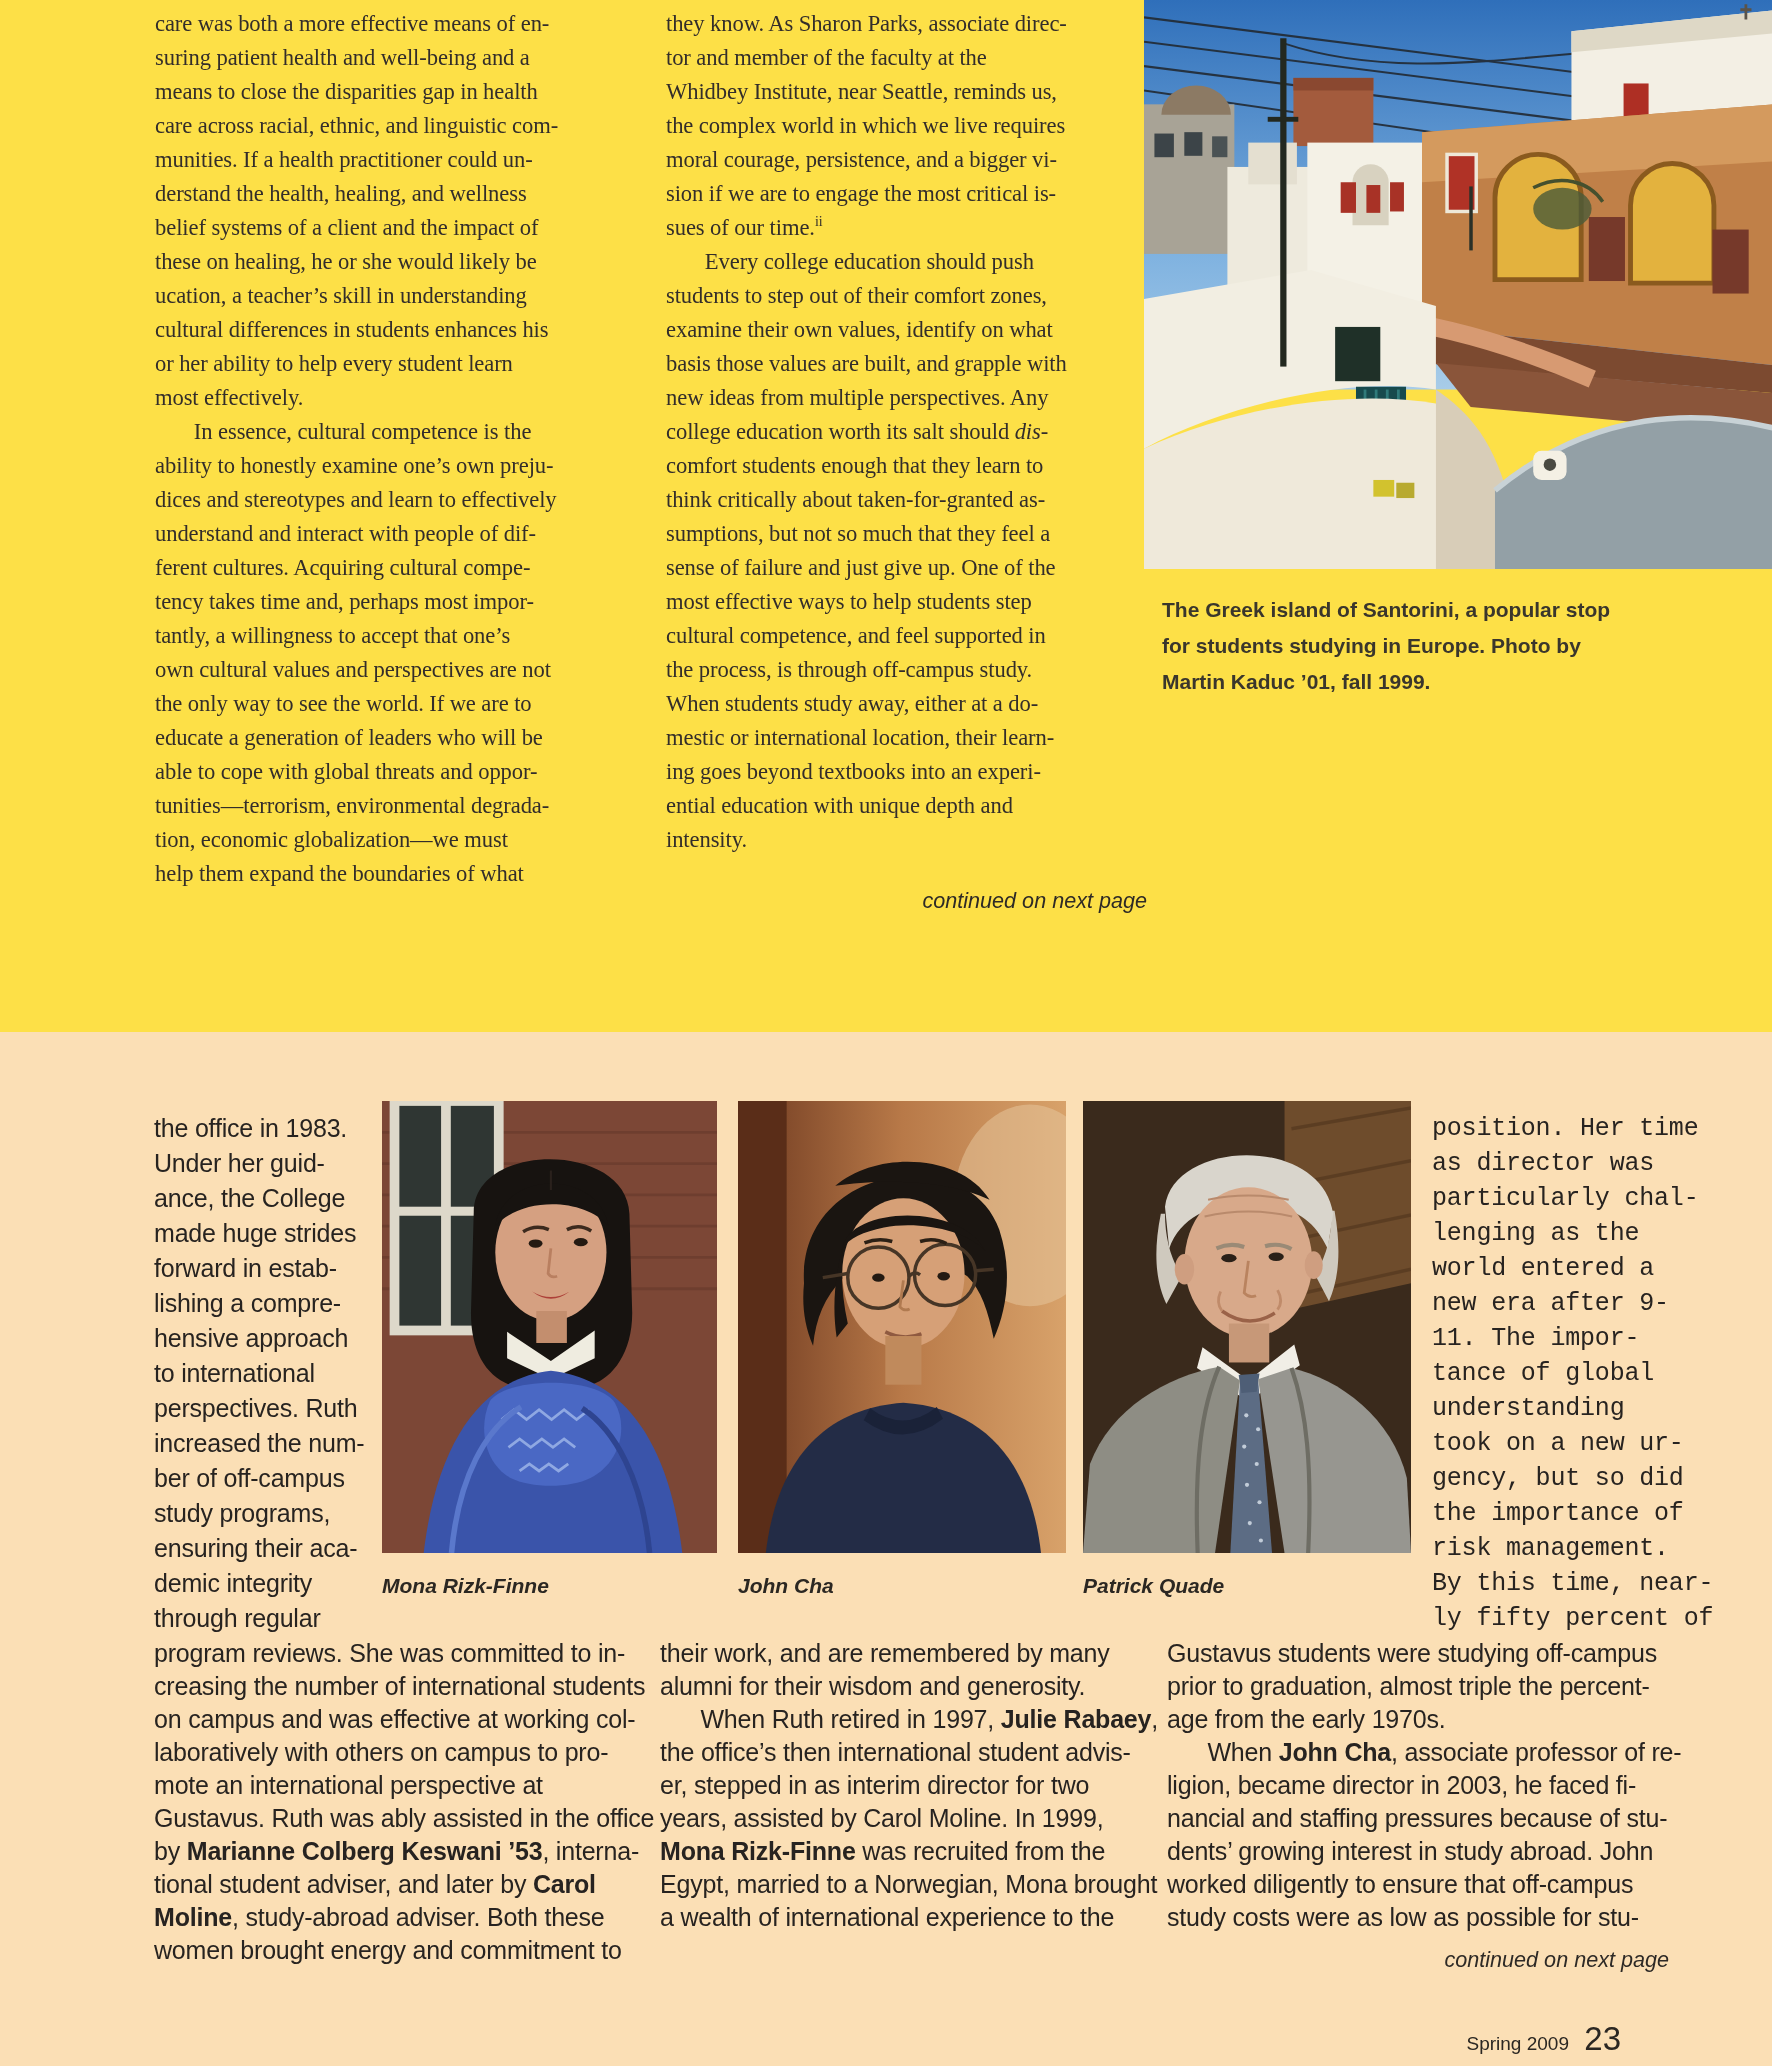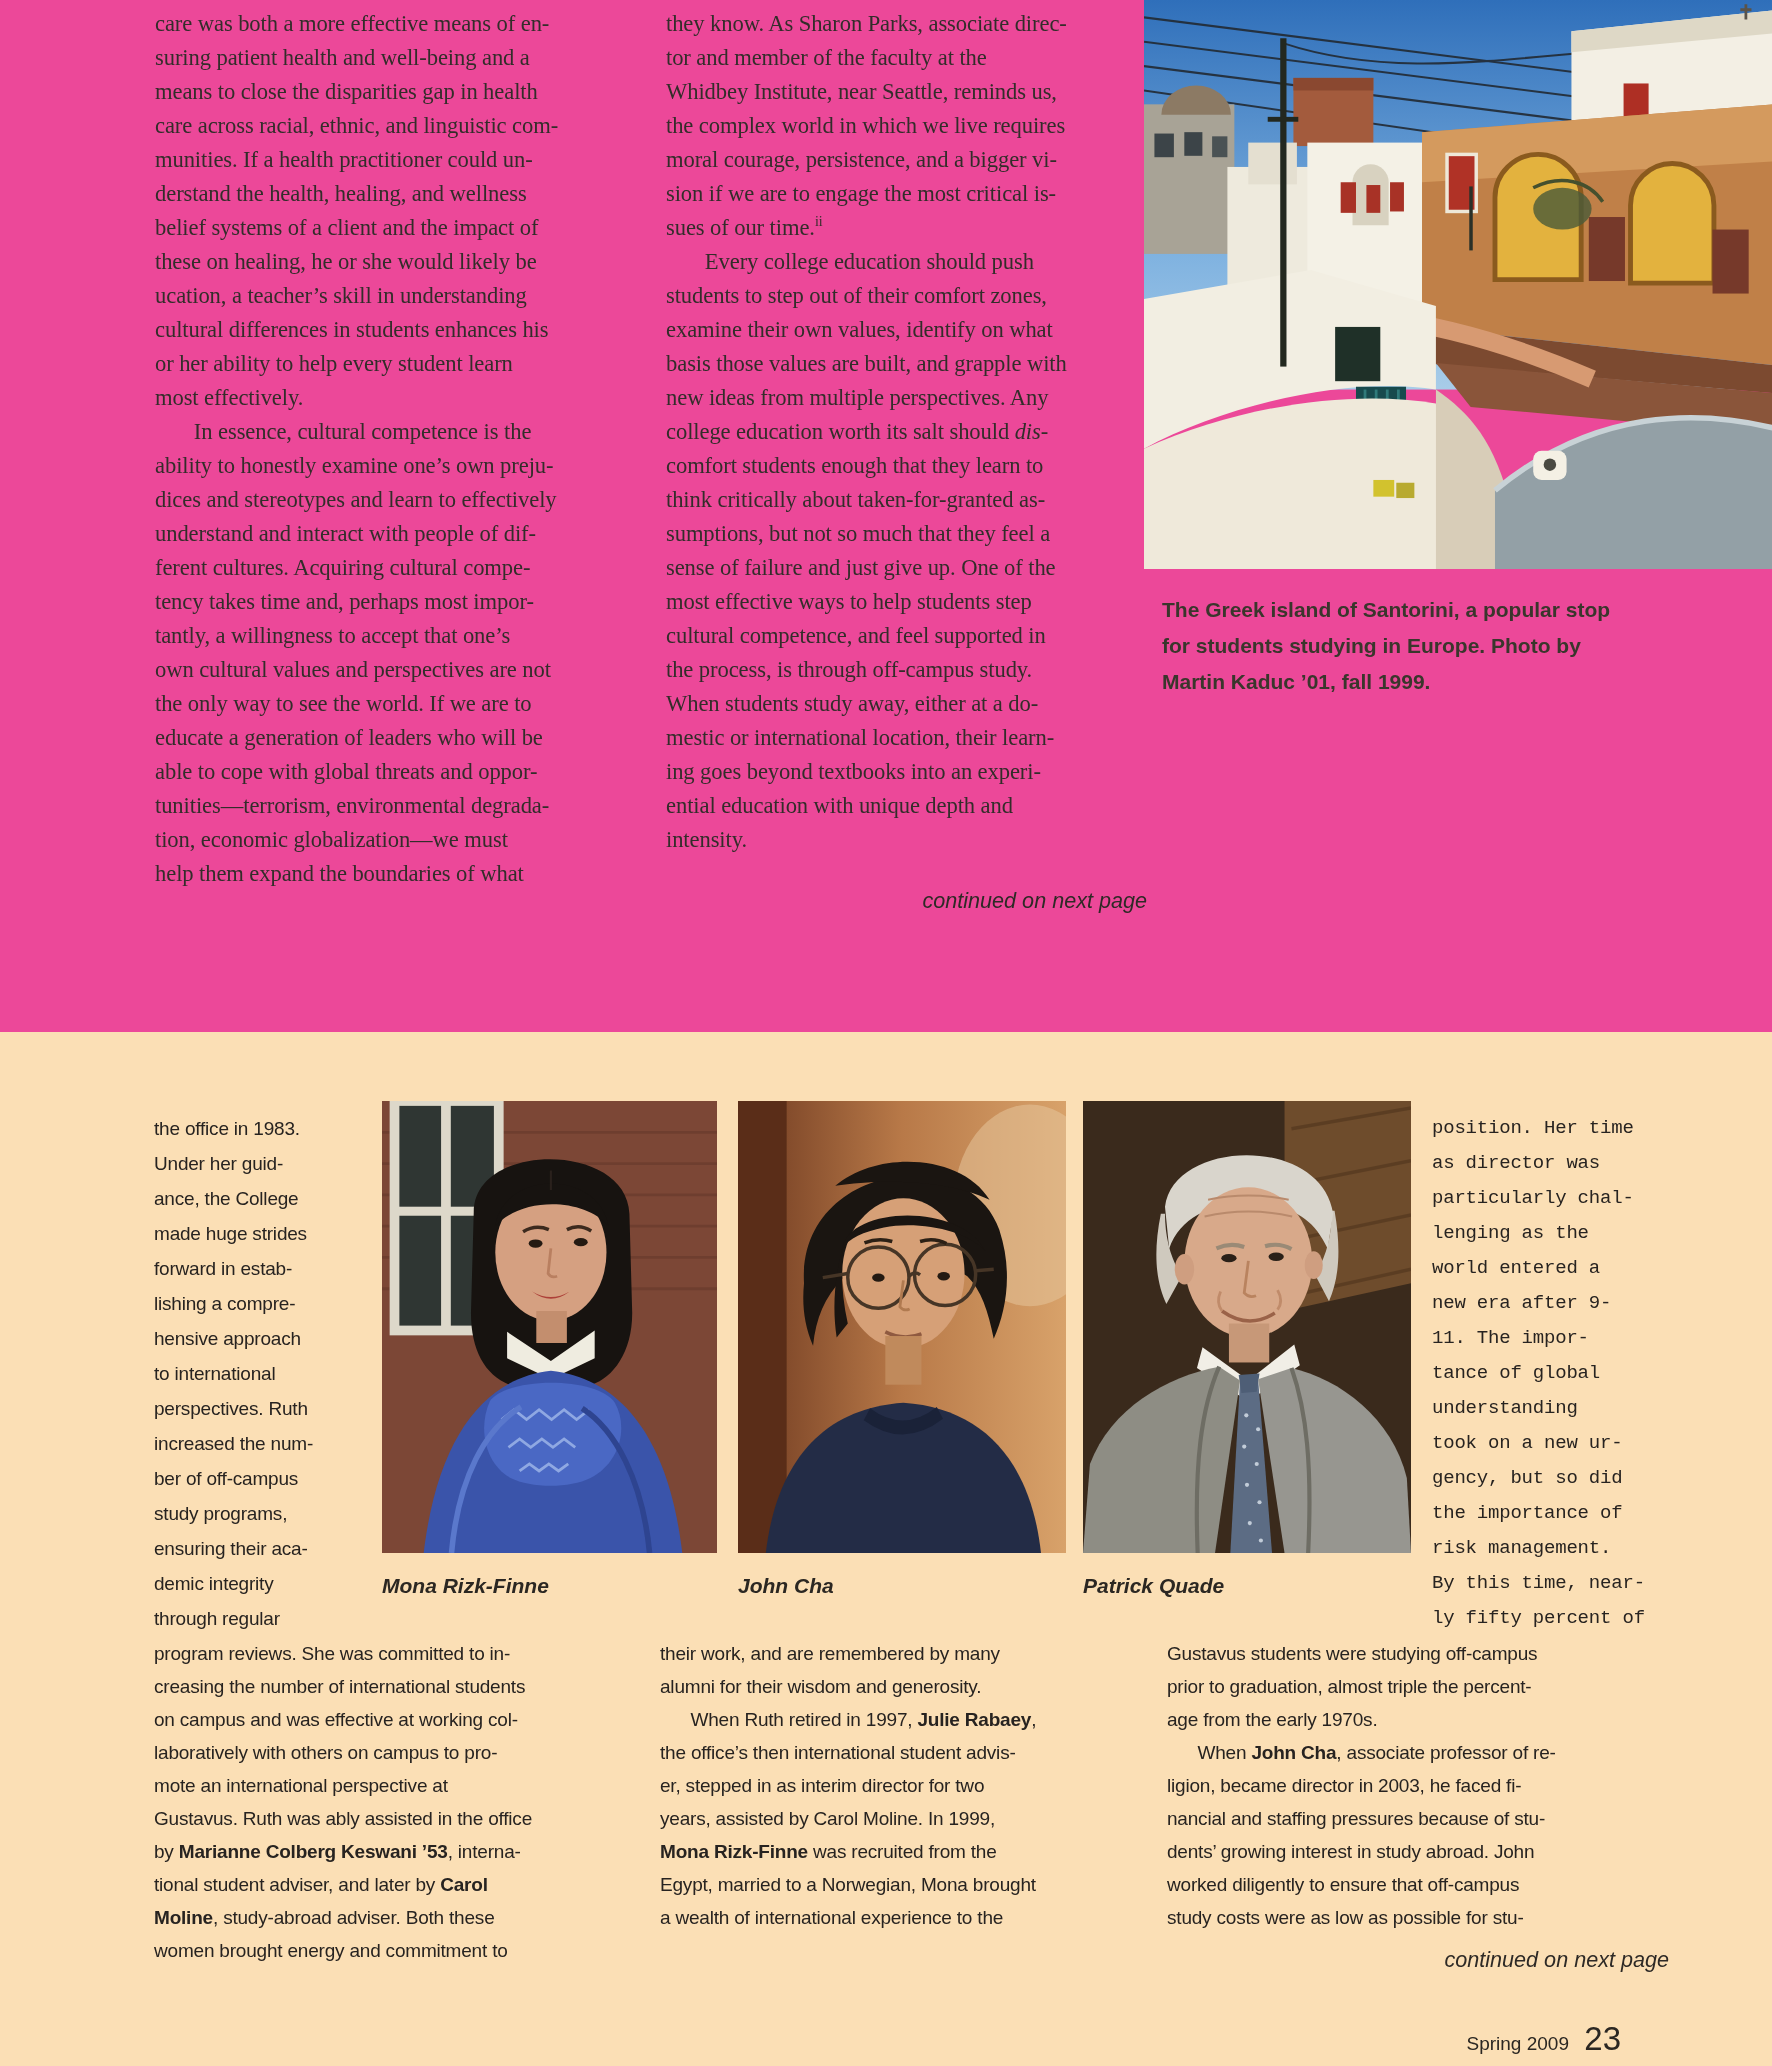--- a/index.html
+++ b/index.html
@@ -1,16 +1,16 @@
 <!DOCTYPE html>
 <html style="font-size:11px"><head>
 <meta charset="utf-8">
 <style>
   html,body{margin:0;padding:0;background:#888;}
-  .page{position:relative;width:1773px;height:2066px;background:#ec4899;overflow:hidden;
+  .page{position:relative;width:1773px;height:2066px;background:#fde047;overflow:hidden;
         font-family:"Liberation Sans",sans-serif;color:#2a2522;}
   .ln{white-space:pre;}
   .b{font-weight:bold;}
   .i{font-style:italic;}
   sup{font-size:62%;vertical-align:super;line-height:0;}
 
   
   .serif-col{position:absolute;font-family:"Liberation Serif",serif;font-size:22.6px;
              line-height:34px;color:#332d2a;letter-spacing:-0.1px;}
   .col1{left:155px;top:7px;width:480px;}
@@ -21,21 +21,21 @@
   
   .photo-santorini{position:absolute;left:1144px;top:0;width:629px;height:569px;overflow:hidden;}
   .photo-santorini svg{display:block;width:100%;height:100%;}
   .photo-caption{position:absolute;left:1162px;top:592px;width:480px;font-weight:bold;
                  font-size:21px;line-height:36px;color:#3a362c;}
 
   
   .peach{position:absolute;left:0;top:1032px;width:1773px;height:1034px;}
 
   
-  .sans-col{position:absolute;font-size:19px;color:#272320;letter-spacing:-0.2px;}
+  .sans-col{position:absolute;font-size:25px;color:#272320;letter-spacing:-0.2px;}
   .narrow{line-height:35px;}
   .bn-left{left:154px;top:1111px;width:229px;}
   .bn-right{left:1432px;top:1111px;width:240px;font-family:Liberation Mono, monospace;}
   .wide{line-height:33px;}
   .bw-left{left:154px;top:1637px;width:497px;}
   .bw-mid{left:660px;top:1637px;width:497px;}
   .bw-right{left:1167px;top:1637px;width:502px;}
   .continued-bottom{position:absolute;left:1167px;top:1947px;width:502px;text-align:right;
                     font-style:italic;font-size:21.6px;color:#2e2a26;}
 

